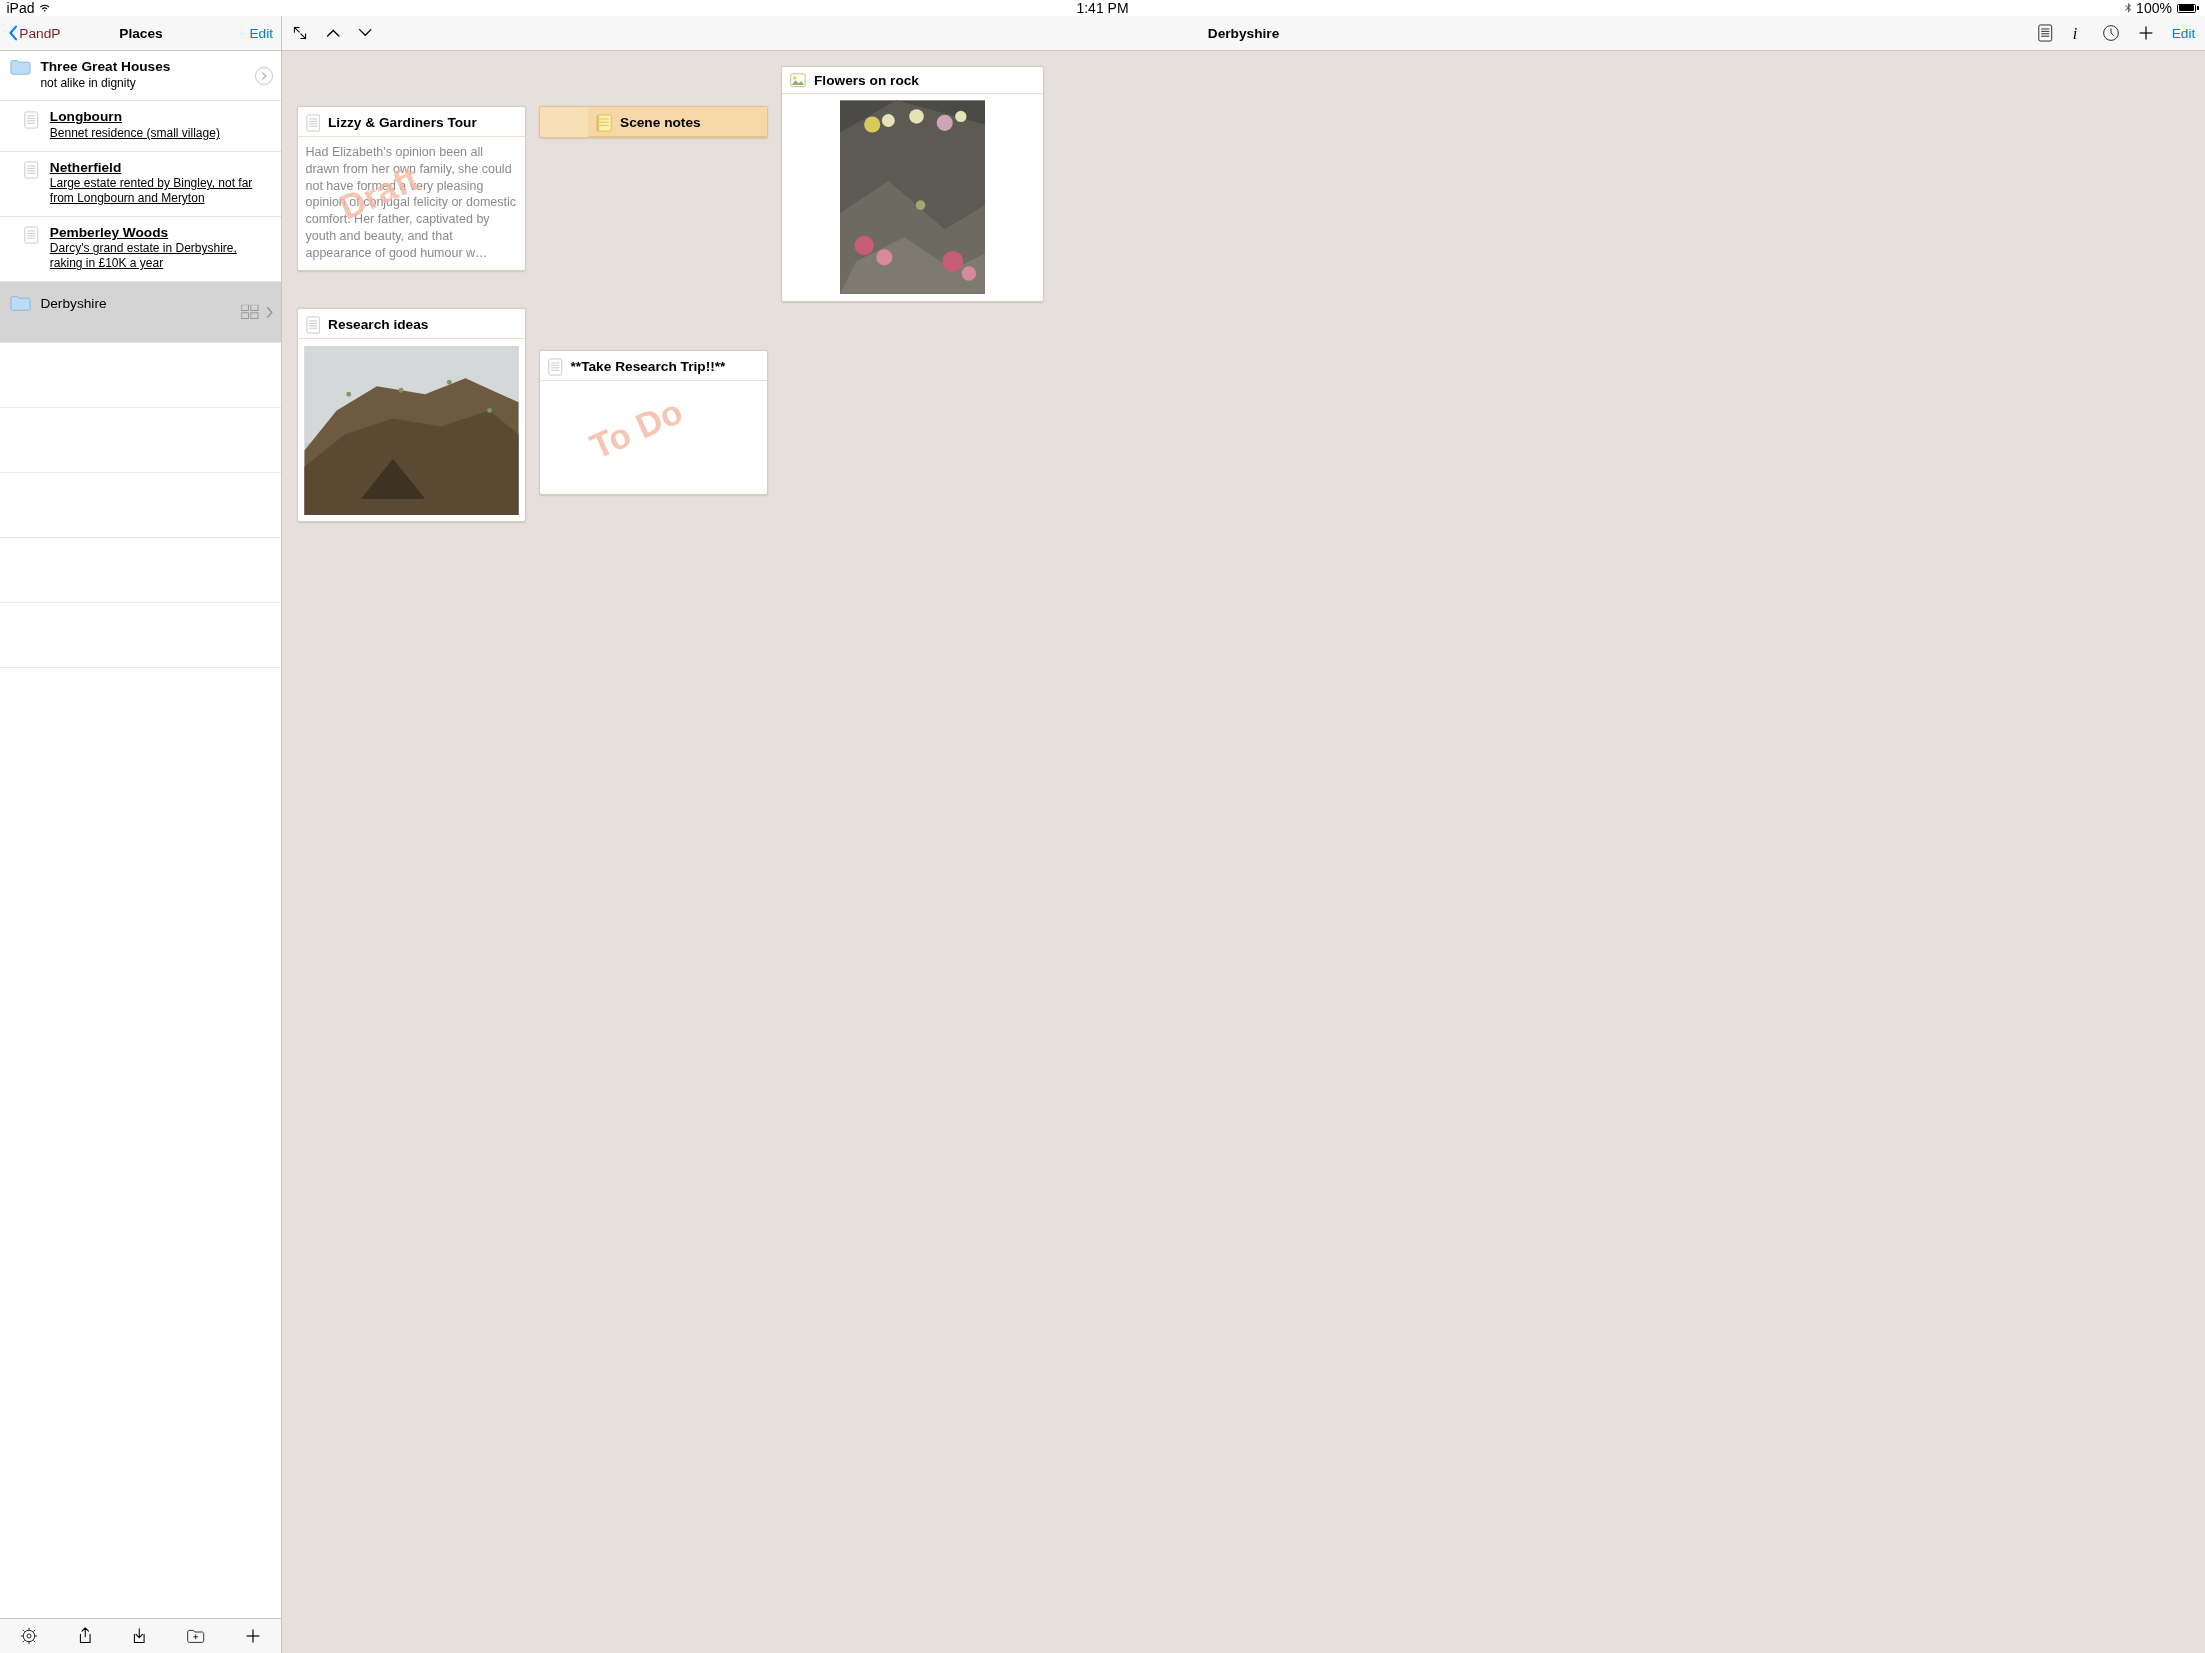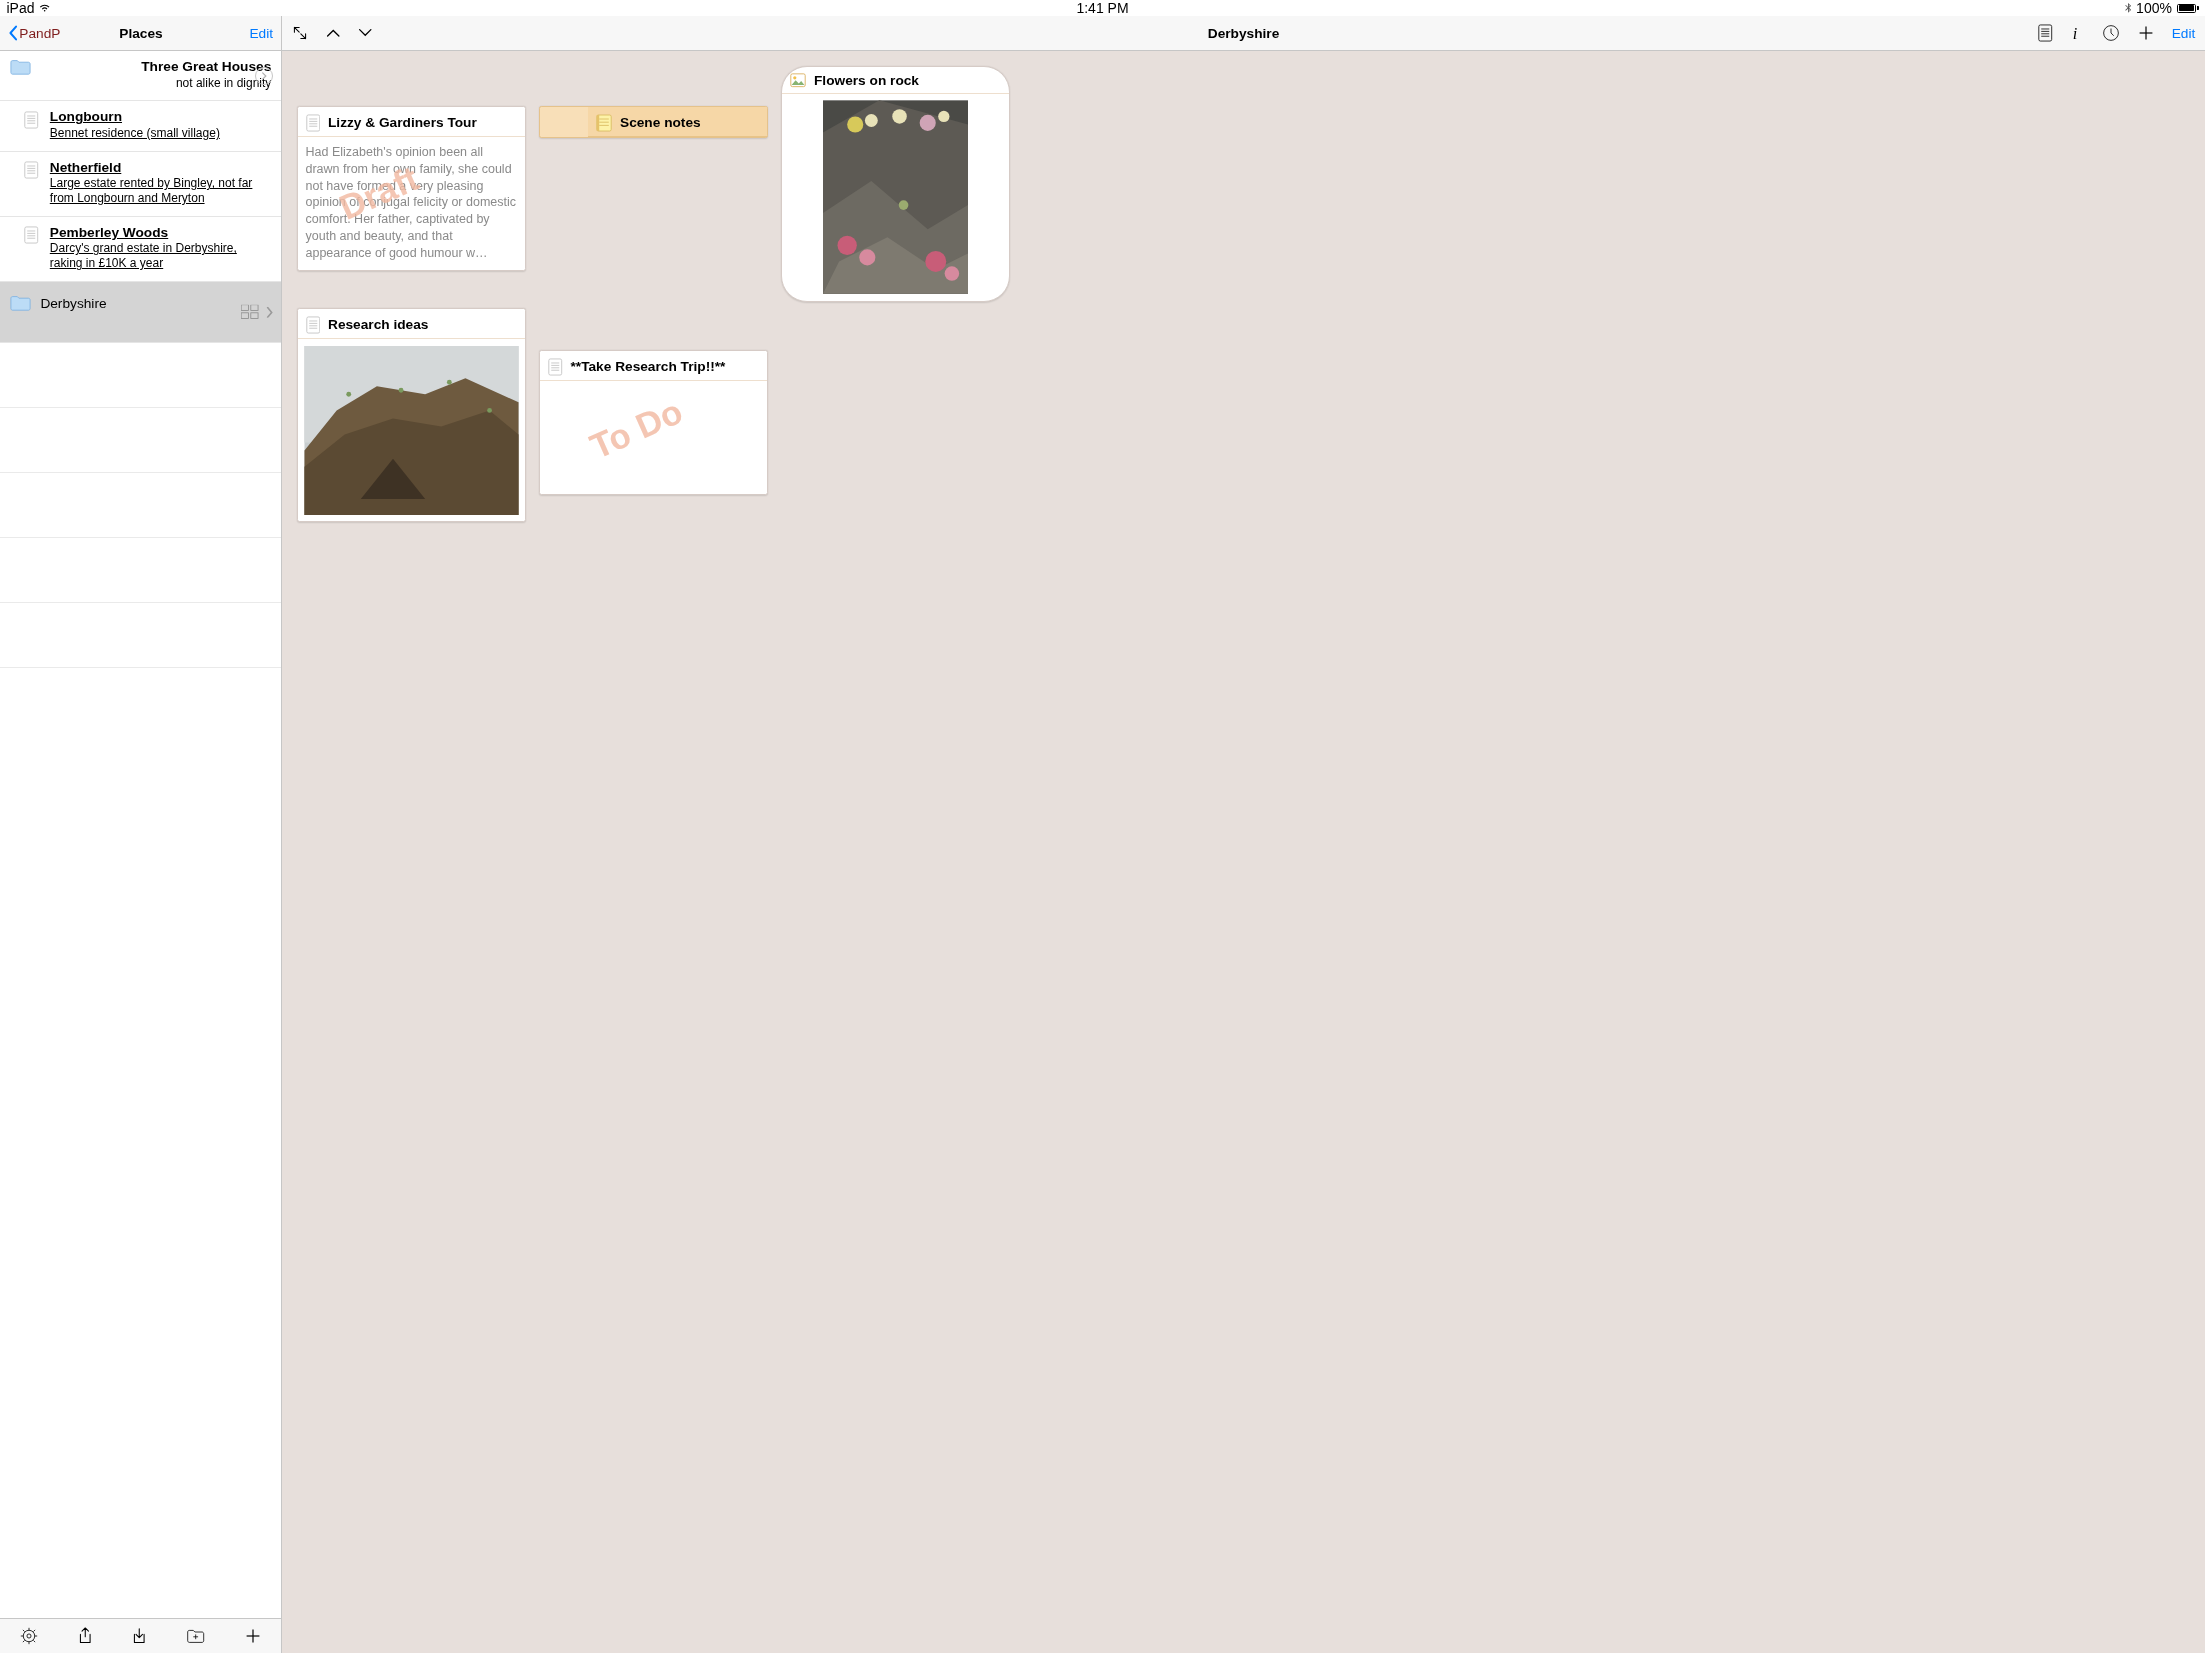--- a/index.html
+++ b/index.html
@@ -19,21 +19,21 @@
 
 
 .sidebar { width: 282px; flex: none; border-right: 0.8px solid #c6c6c6; display: flex; flex-direction: column; background: #fff; }
 .sidebar-header { height: 35px; border-bottom: 0.8px solid #c6c6c6; display: flex; align-items: center; justify-content: space-between; padding: 0 8px; background: #f7f7f7; }
 .back-btn { display: flex; align-items: center; color: #7f1d1d; font-size: 13.7px; gap: 1.6px; }
 .sidebar-title { font-weight: 600; font-size: 13.7px; position: absolute; left: 141px; transform: translateX(-50%); }
 .edit-btn { color: #007aff; font-size: 13.7px; }
 
 .sidebar-list { flex: 1; overflow: auto; }
 .list-row { padding: 8px 9.7px 9.7px 9.7px; border-bottom: 0.8px solid #e5e5e5; position: relative; }
-.list-row.folder-row { display: flex; align-items: center; gap: 9.7px; text-align: right; }
+.list-row.folder-row { display: flex; align-items: center; gap: 9.7px; }
 .list-row.doc-row-with-icon { display: flex; gap: 11.3px; padding-left: 24px; }
 .list-row.selected { background: #d4d4d4; }
 .sub-rows { border-bottom: 0.8px solid #e5e5e5; text-decoration: underline; }
 .sub-rows .list-row { border-bottom: 0.8px solid #e5e5e5; }
 .folder-icon { width: 21px; height: 16px; flex: none; }
 .doc-small-icon { width: 14.5px; height: 18px; flex: none; margin-top: 1.6px; }
 .row-title { font-size: 13.7px; font-weight: 600; }
 .row-sub { font-size: 12px; color: #000; margin-top: 1.6px; line-height: 1.25; }
 .row-right { position: absolute; right: 8px; top: 50%; transform: translateY(-50%); display: flex; align-items: center; gap: 6.5px; color: #8a8a8a; }
 .chev-circle { width: 18px; height: 18px; border: 0.8px solid #c6c6c6; border-radius: 50%; display:flex; align-items:center; justify-content:center; }
@@ -334,21 +334,21 @@
                 <line x1="4" y1="6" x2="16" y2="6" stroke="#d6b75a"></line>
                 <line x1="4" y1="10" x2="16" y2="10" stroke="#d6b75a"></line>
                 <line x1="4" y1="14" x2="16" y2="14" stroke="#d6b75a"></line>
                 <rect x="1" y="1" width="3" height="20" fill="#e6c26a"></rect>
               </svg>
           </span>
           <div class="card-title">Scene notes</div>
         </div>
       </div>
 
-      <div class="card" style="left:499px; top:14.5px; width:229px;border-radius:26px;">
+      <div class="card" style="left:499px; top:14.5px; width:263px;">
         <div class="card-header">
           <span class="img-icon">
             <svg width="16" height="14.5" viewBox="0 0 20 18">
                 <rect x="1" y="1" width="18" height="16" rx="2" fill="#fff" stroke="#d6a64a"></rect>
                 <circle cx="6" cy="6" r="2" fill="#f2c14b"></circle>
                 <path d="M2 15l5-6 4 4 3-3 4 5z" fill="#88b473"></path>
               </svg>
           </span>
           <div class="card-title">Flowers on rock</div>
         </div>

